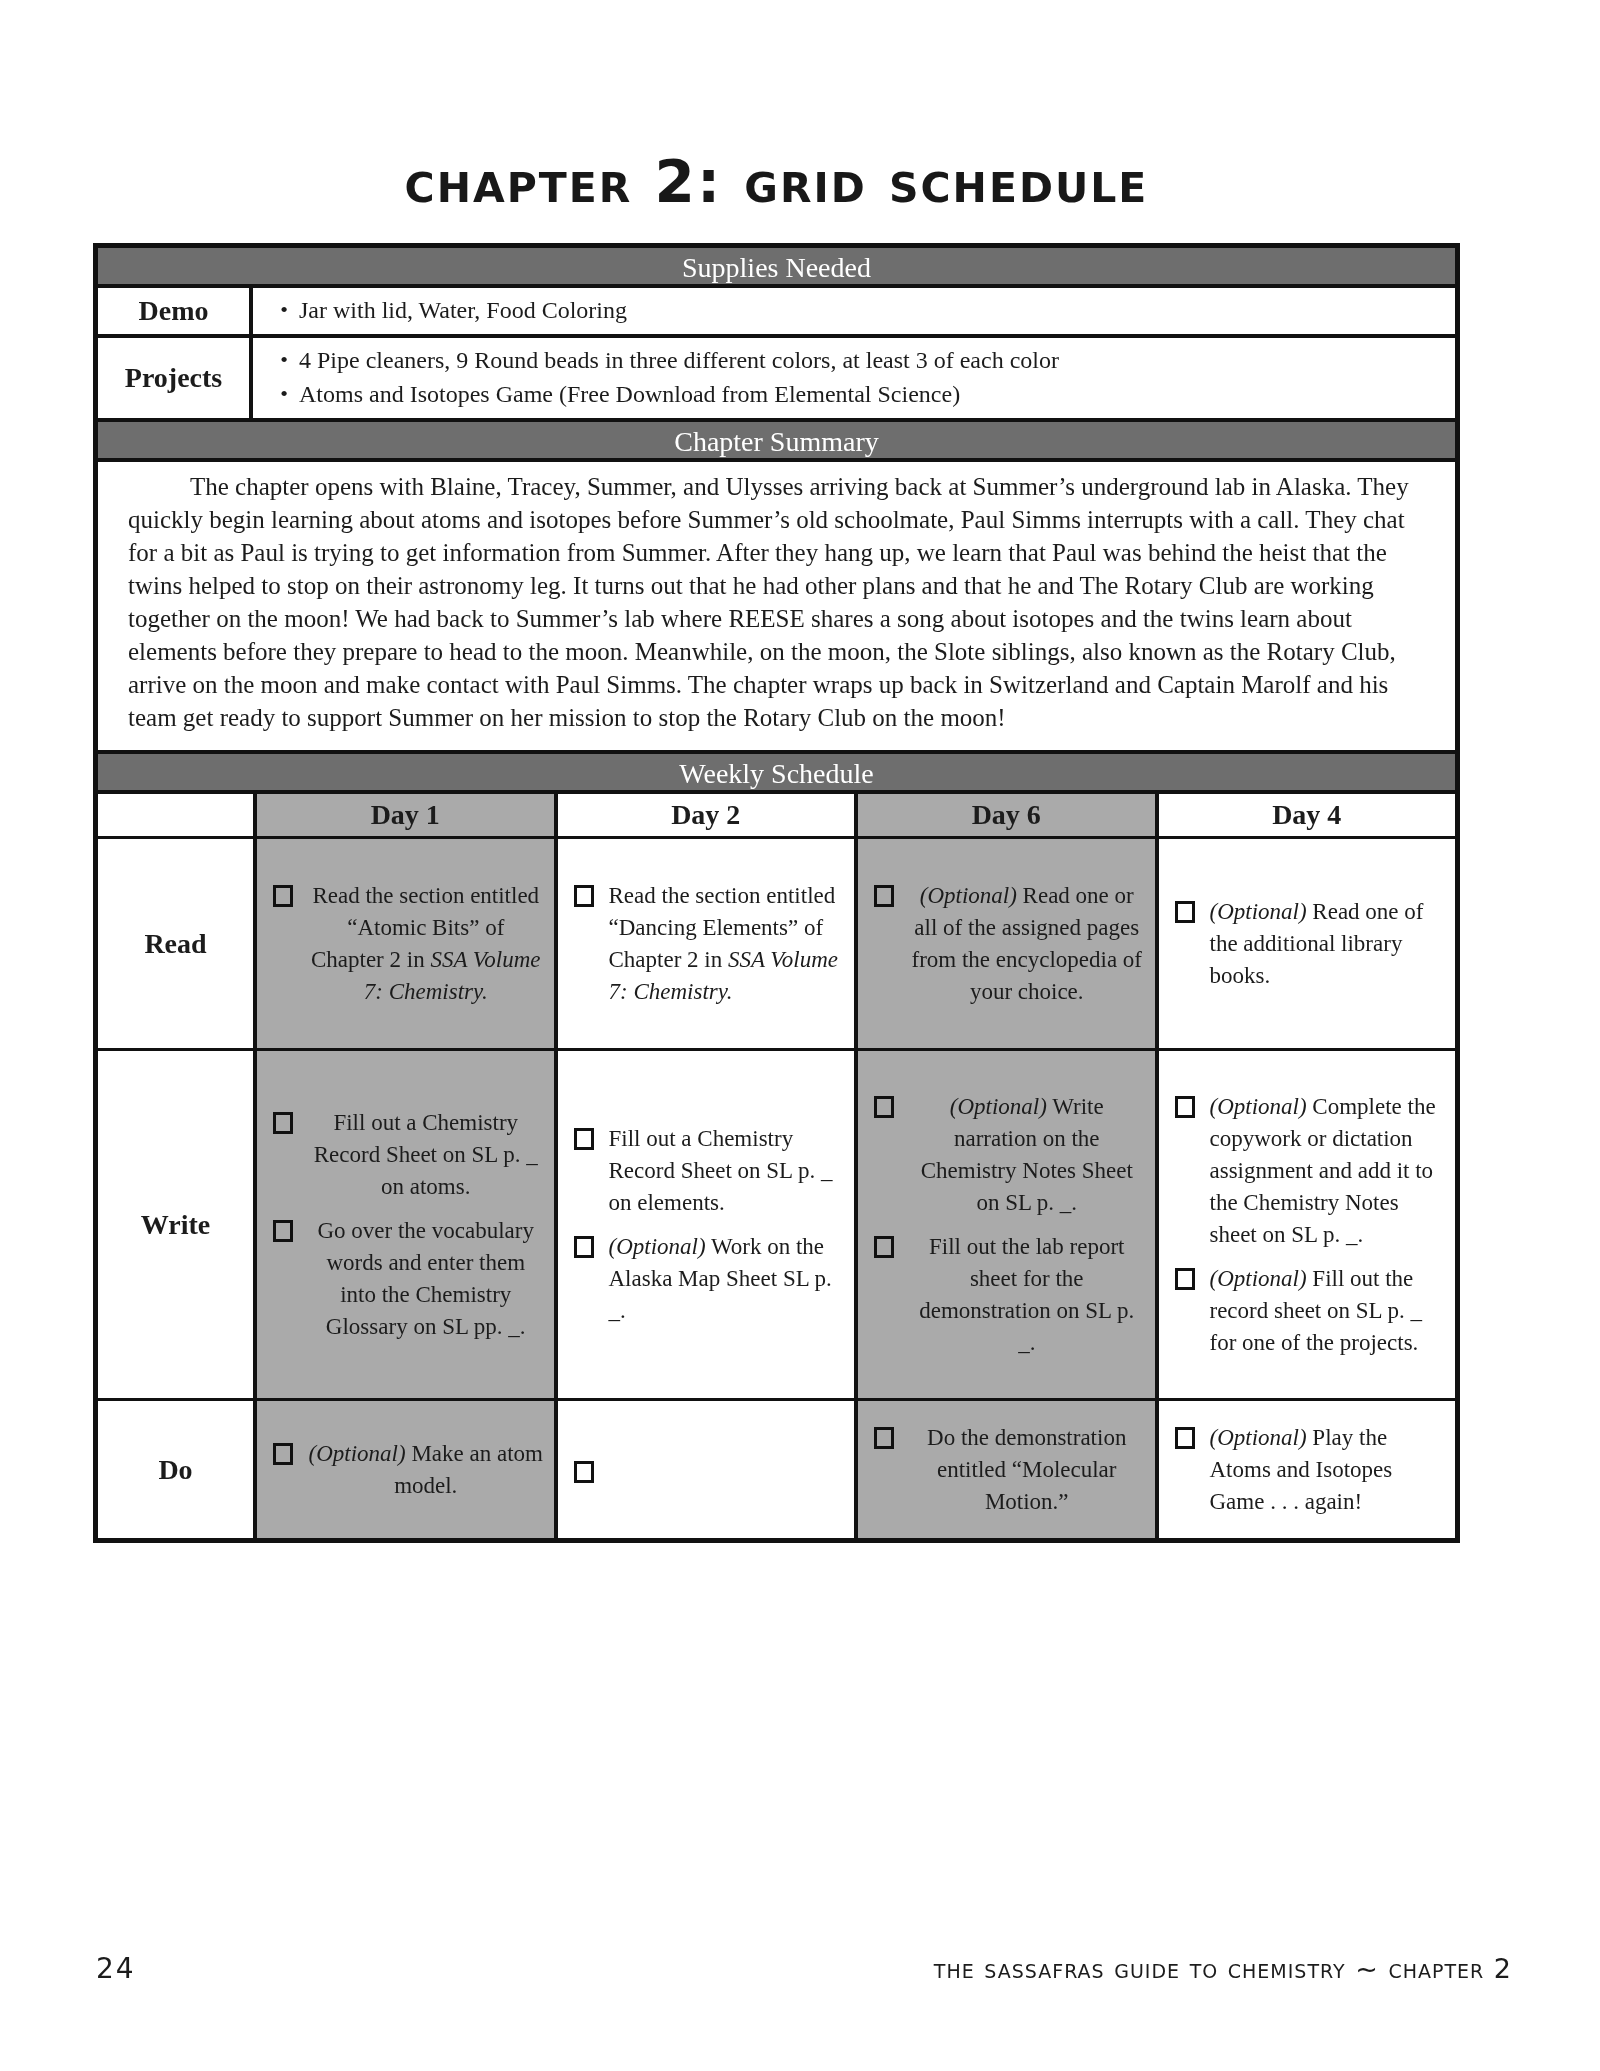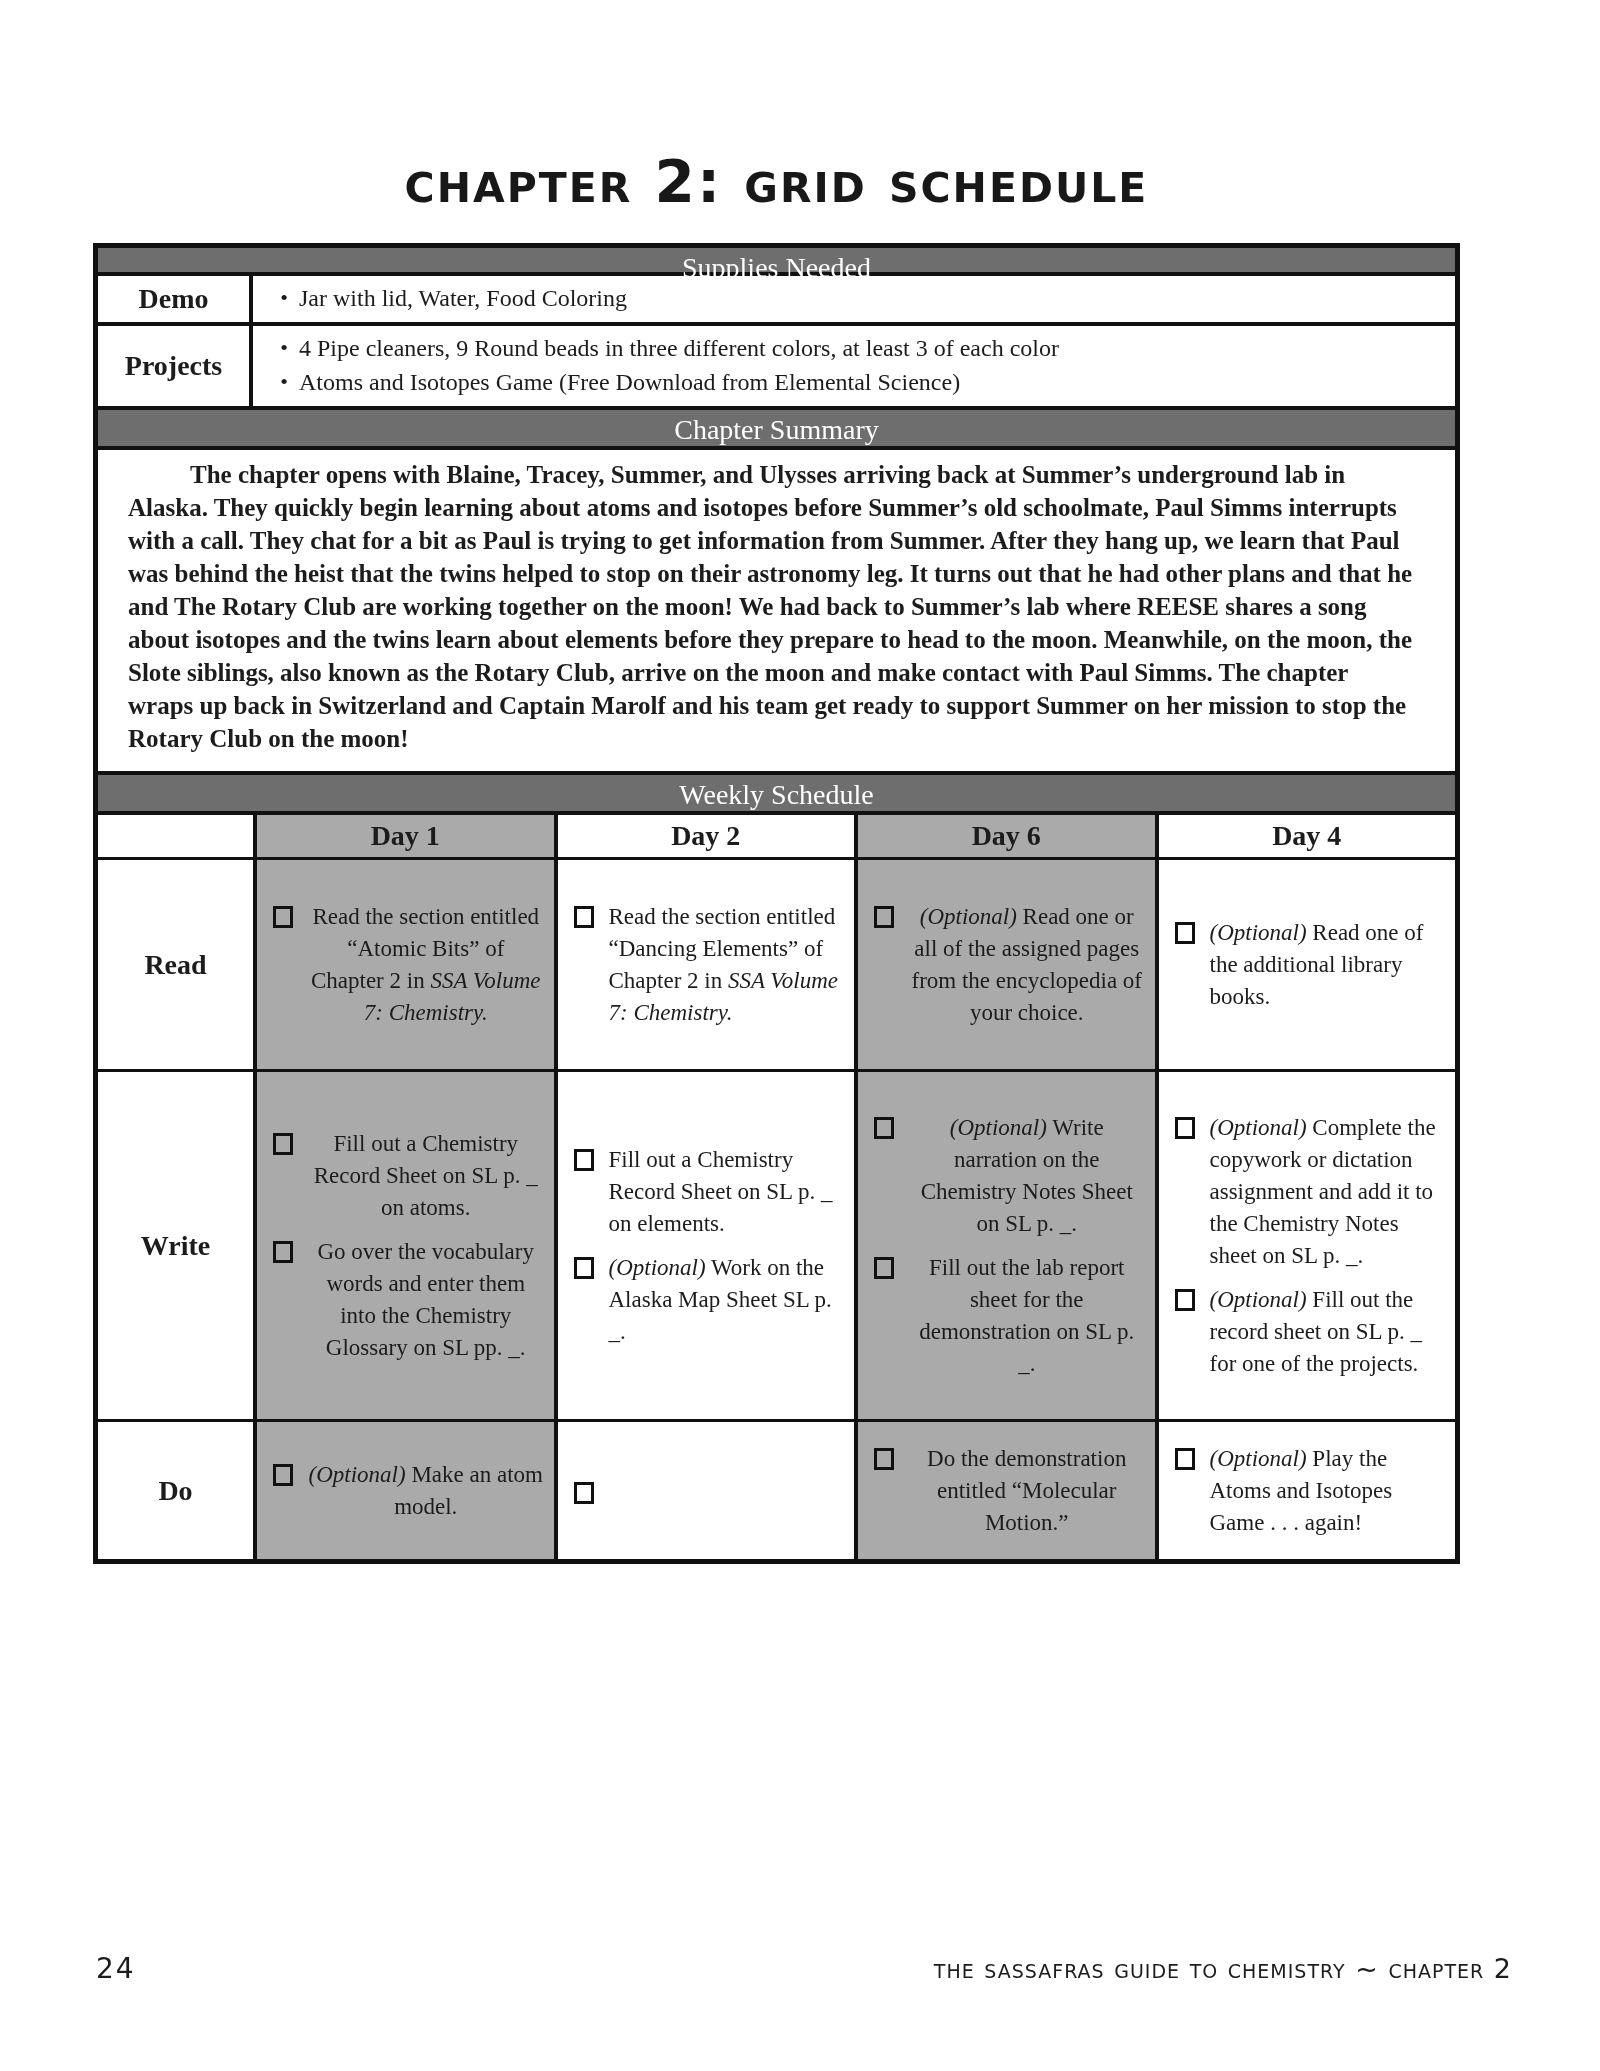--- a/index.html
+++ b/index.html
@@ -29,42 +29,41 @@
     position:absolute; top:243px; left:93px; width:1367px;
     border:5px solid var(--line,#111);
     background:#fff;
   }
   .bar {
     background:var(--header-bar,#6e6e6e);
     color:var(--bar-text,#fff);
     font-size:28px;
     text-align:center;
     line-height:40px;
-    height:28px;
+    height:40px;
     border-bottom:4px solid var(--line,#111);
   }
   .bar.mid { border-top:4px solid var(--line,#111); height:44px; }
   
   .srow { display:grid; grid-template-columns:155px 1fr; }
   .srow-first { border-bottom:4px solid var(--line,#111); }
   .s-label {
     border-right:4px solid var(--line,#111);
     display:flex; align-items:center; justify-content:center;
     font-weight:700; font-size:28px;
   }
   .s-items { padding:5px 10px 7px 16px; font-size:24px; }
   .srow-first .s-items { min-height:44px; display:flex; flex-direction:column; justify-content:center; }
   .bullet-item { display:flex; align-items:flex-start; line-height:34px; }
   .bullet { width:30px; flex:none; text-align:center; font-size:22px; }
   
   .summary {
     padding:8px 40px 16px 30px;
     font-size:25px; line-height:33px;
     text-indent:62px;
-    font-weight:bold;
   }
   
   .wgrid { display:grid; grid-template-columns:155px 1fr 1fr 1fr 1fr; }
   .wcell { border-left:4px solid var(--line,#111); border-top:3px solid var(--line,#111); background:#fff; }
   .wcell.first-col { border-left:none; }
   .wcell.head-row { border-top:none; }
   .wcell.shade { background:var(--shaded-cell,#aaa);text-align:center; }
   .day-head, .row-label {
     display:flex; align-items:center; justify-content:center;
     font-weight:700; font-size:28px;

